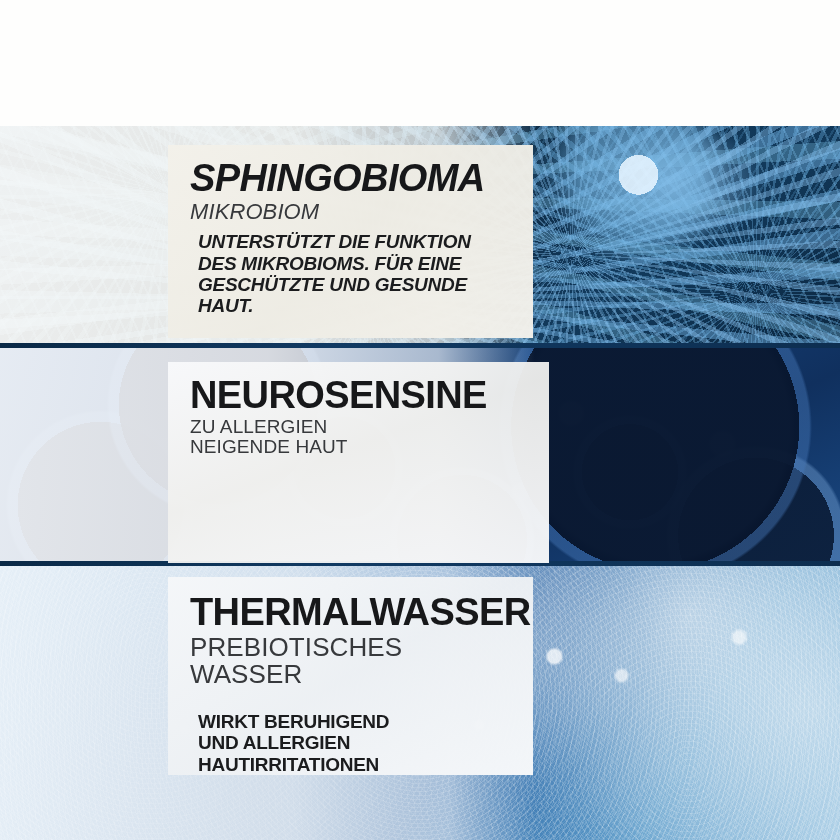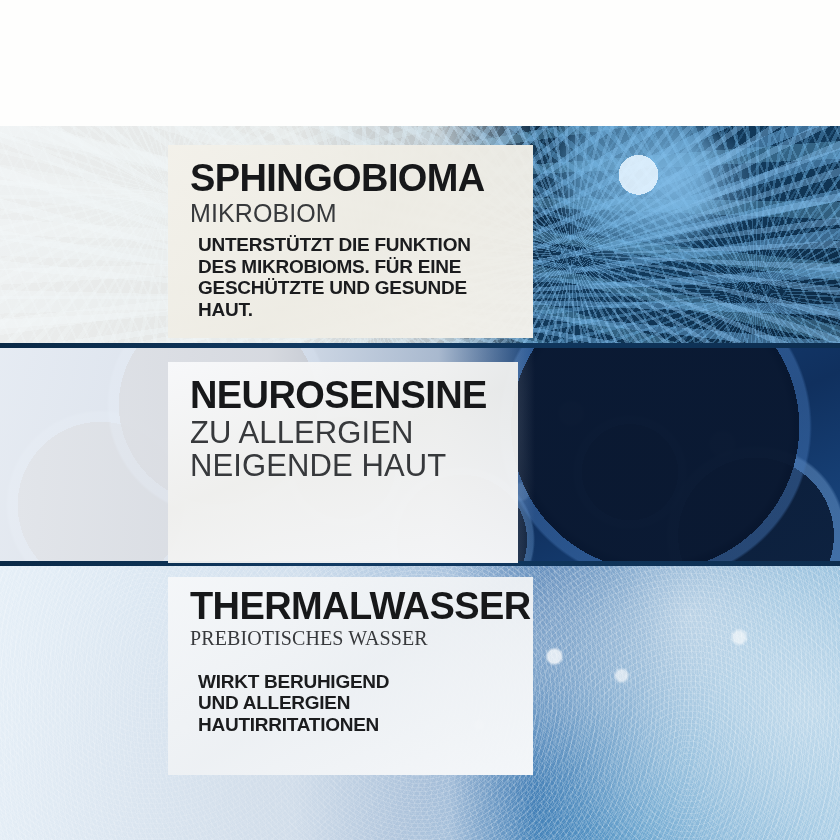--- a/index.html
+++ b/index.html
@@ -147,23 +147,24 @@
   
   .panel {
     position: absolute;
     z-index: 6;
     box-sizing: border-box;
     padding: 14px 18px 14px 22px;
   }
   .panel-1 {
     left: 168px; top: 145px; width: 365px; height: 193px;
     background: linear-gradient(135deg, rgba(243,241,234,0.97) 0%, rgba(238,236,228,0.96) 50%, rgba(244,242,236,0.97) 100%);
+    font-style: italic;
   }
   .panel-2 {
-    left: 168px; top: 362px; width: 350px; height: 201px;
+    left: 168px; top: 362px; width: 381px; height: 201px;
     background: linear-gradient(160deg, rgba(248,249,251,0.97) 0%, rgba(240,240,238,0.95) 45%, rgba(247,248,250,0.97) 100%);
   }
   .panel-3 {
     left: 168px; top: 577px; width: 365px; height: 198px;
     background: linear-gradient(150deg, rgba(245,247,249,0.97) 0%, rgba(238,241,244,0.96) 50%, rgba(246,248,250,0.98) 100%);
   }
 
   .ing-name {
     font-family: "Liberation Sans", sans-serif;
     font-weight: bold;
@@ -190,30 +191,30 @@
     font-size: 18.5px;
     letter-spacing: -0.25px;
     color: #1b1c1e;
     line-height: 1.13;
     margin: 8px;
     white-space: pre-line;
   }
 
   
   .panel-1 .ing-name { font-size: 38px; }
-  .panel-1 .ing-sub  { font-size: 25px; margin-bottom: 0; }
+  .panel-1 .ing-sub  { font-size: 22px; margin-bottom: 0; }
   .panel-1 .ing-body { font-size: 19px; }
 
   .panel-2 .ing-name { font-size: 38px; }
-  .panel-2 .ing-sub  { font-size: 31px; margin-bottom: 32px; }
+  .panel-2 .ing-sub  { font-size: 19px; margin-bottom: 32px; }
   .panel-2 .ing-body { font-size: 18.5px; }
 
-  .panel-3 { padding-top: 10px; }
+  .panel-3 { padding-top: 16px; }
   .panel-3 .ing-name { font-size: 38px; }
-  .panel-3 .ing-sub  { font-size: 20px; margin-bottom: 22px; font-family: Liberation Serif, serif; }
+  .panel-3 .ing-sub  { font-size: 26px; margin-bottom: 22px; }
   .panel-3 .ing-body { font-size: 19px; }
 </style>
 </head>
 <body>
 
 <div id="poster">
 
   <div class="section sec-1">
     <div class="bg-layer bg-micro"></div>
     <div class="left-wash wash-1"></div>

